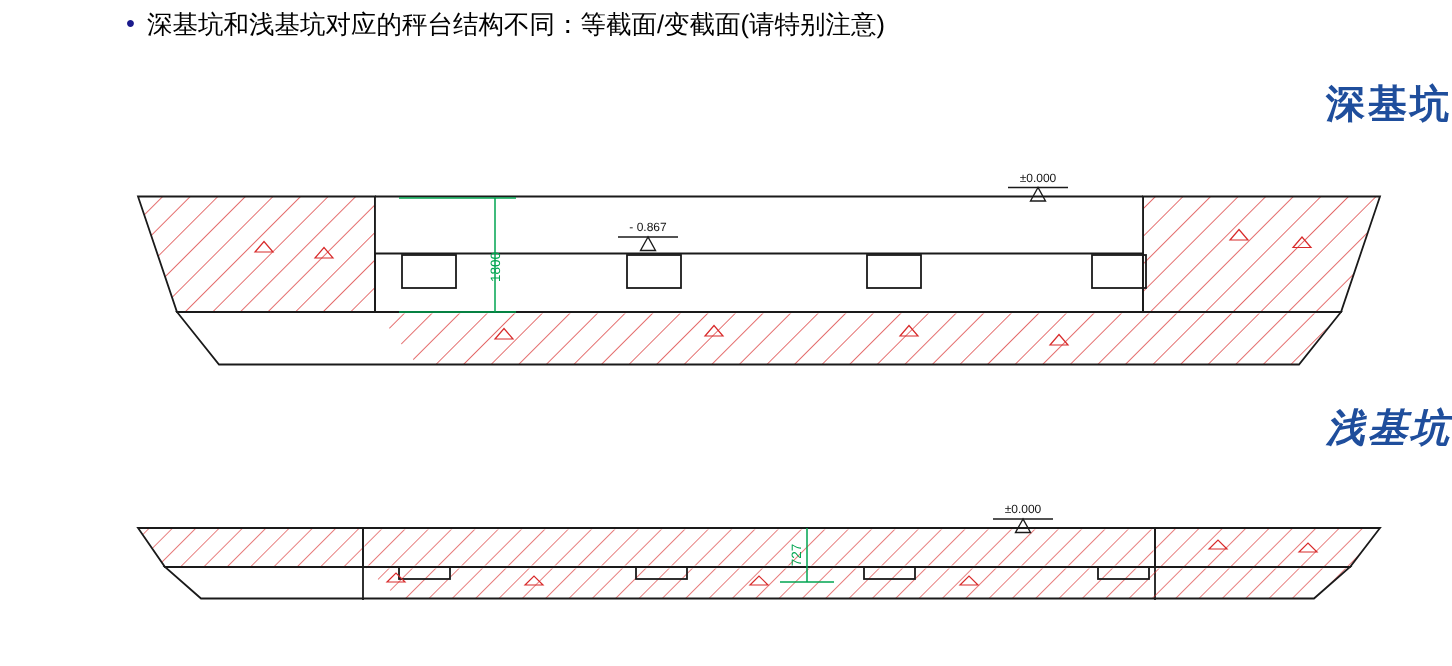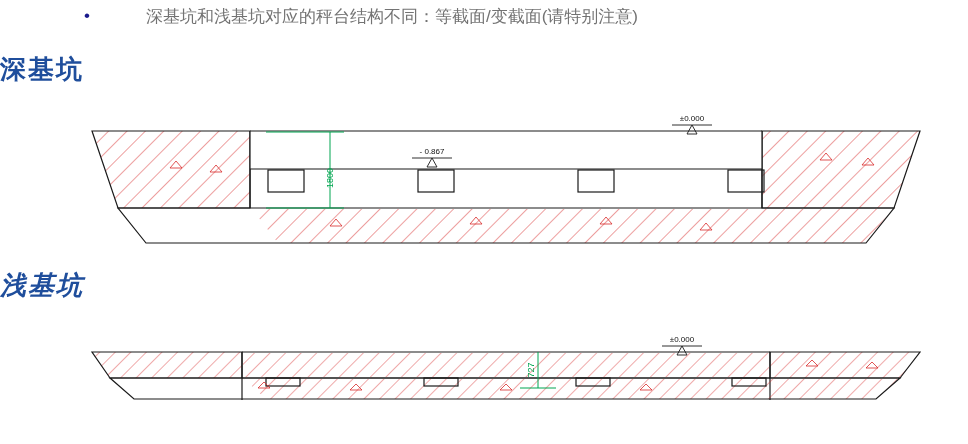--- a/index.html
+++ b/index.html
@@ -1,20 +1,20 @@
 <!DOCTYPE html>
 <html><head>
 <meta charset="utf-8">
 <style>
   html,body{margin:0;padding:0;background:#ffffff;}
   body{width:968px;height:444px;font-family:"Liberation Sans","DejaVu Sans",sans-serif;overflow:hidden;position:relative;}
   .bullet-row{position:absolute;left:84px;top:6px;display:flex;align-items:flex-start;}
   .bullet-dot{color:#1a1a8c;font-size:17px;line-height:20px;margin-right:8px;}
-  .bullet-text{color:#737373;font-size:17px;line-height:22px;white-space:nowrap;margin-left:48px;}
-  .section-title{position:absolute;width:100%;text-align:left;color:#1f4e9c;font-size:26px;font-weight:bold;letter-spacing:2px;}
+  .bullet-text{color:#000000;font-size:17px;line-height:22px;white-space:nowrap;}
+  .section-title{position:absolute;width:100%;text-align:right;color:#1f4e9c;font-size:26px;font-weight:bold;letter-spacing:2px;}
   #title-deep{top:52px;}
   #title-shallow{top:268px;font-style:italic;}
   svg{position:absolute;left:0;top:0;}
   .outline{fill:none;stroke:#1a1a1a;stroke-width:1.2;}
   .thin{fill:none;stroke:#1a1a1a;stroke-width:0.9;}
   .green{stroke:#00a550;stroke-width:1;fill:none;}
   .greentxt{fill:#00a550;font-size:9px;font-family:"Liberation Sans",sans-serif;}
   .blktxt{fill:#111;font-size:8px;font-family:"Liberation Sans",sans-serif;}
   .redtri{fill:none;stroke:#d82a2a;stroke-width:0.8;}
 </style>

